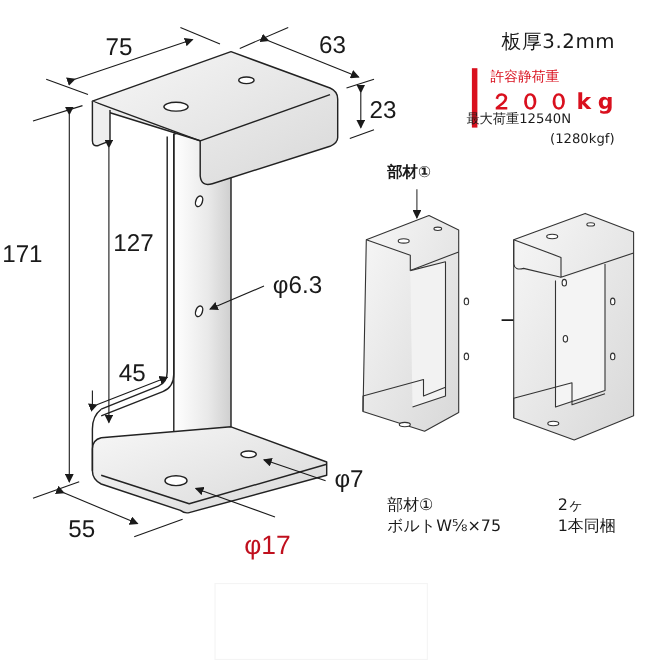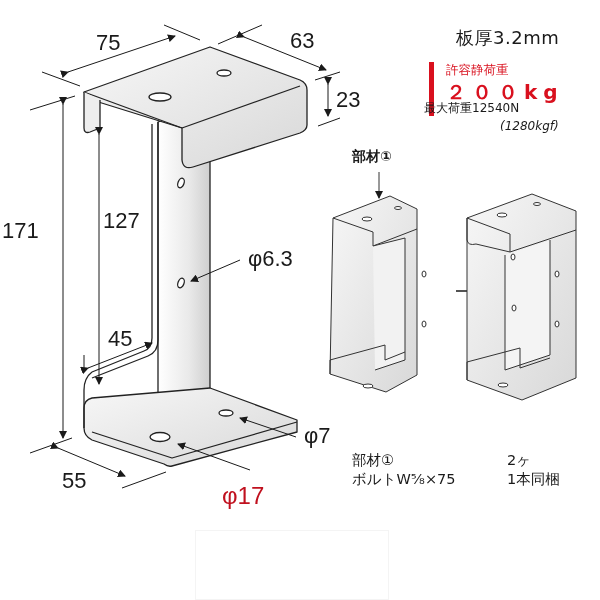--- a/index.html
+++ b/index.html
@@ -7,21 +7,21 @@
          font-family: "DejaVu Sans", "Liberation Sans", sans-serif; color:#1a1a1a; }
   svg { position:absolute; left:0; top:0; }
   .dim { font-family: "Liberation Sans", "DejaVu Sans", sans-serif; font-size:22px; fill:#1a1a1a; }
   .dim-red { font-family: "Liberation Sans", "DejaVu Sans", sans-serif; font-size:24px; fill:#c0101e; }
   .spec-title { position:absolute; left:456px; top:26px; font-size:18px; color:#1a1a1a; letter-spacing:0.5px;
                 font-family: "DejaVu Sans", sans-serif; }
   .spec-bar { position:absolute; left:429px; top:62px; width:5px; height:54px; background:#d9101e; }
   .spec-red1 { position:absolute; left:446px; top:62px; font-size:12.5px; color:#d9101e; font-weight:normal; }
   .spec-red2 { position:absolute; left:446px; top:79px; font-size:20px; color:#d9101e; font-weight:bold; letter-spacing:6px; }
   .spec-max { position:absolute; left:424px; top:100px; font-size:12px; color:#1a1a1a; }
-  .spec-kgf { position:absolute; left:500px; top:119px; font-size:12px; color:#1a1a1a;font-style:italic; }
+  .spec-kgf { position:absolute; left:500px; top:119px; font-size:12px; color:#1a1a1a; }
   .part-label { position:absolute; left:352px; top:148px; font-size:14px; font-weight:bold; color:#1a1a1a; }
   .parts { position:absolute; left:352px; top:451px; font-size:14.5px; color:#1a1a1a; line-height:19px; }
   .parts .row { display:flex; white-space:nowrap; }
   .parts .name { width:155px; }
   .blank-frame { position:absolute; left:195px; top:530px; width:192px; height:68px; border:1px solid #f4f4f4; }
 </style>
 </head>
 <body>
 
 <svg width="600" height="600" viewBox="0 0 600 600">

